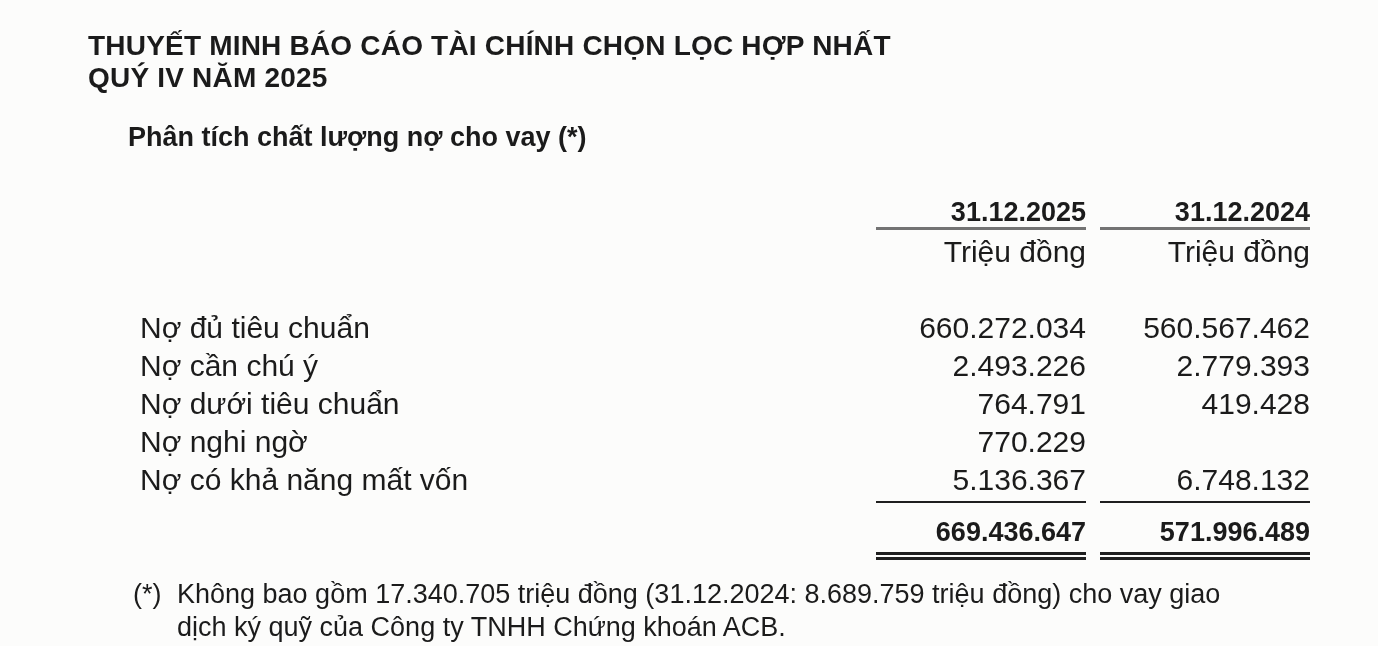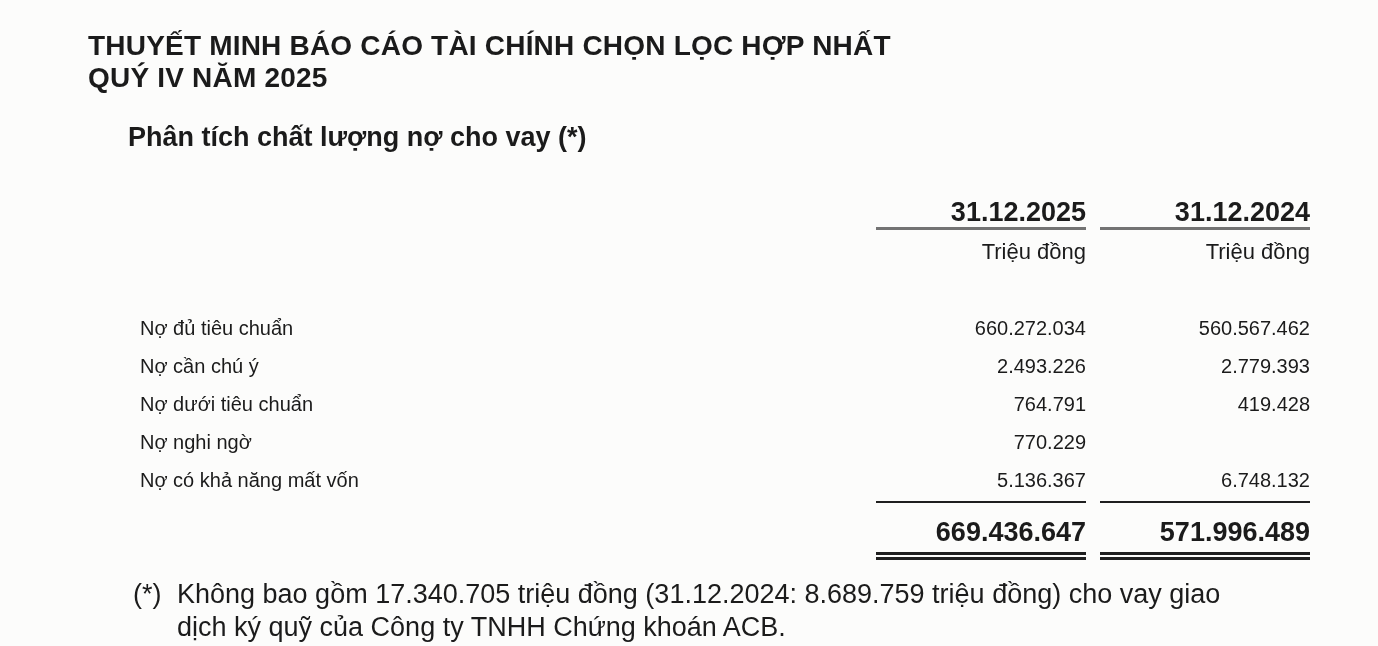--- a/index.html
+++ b/index.html
@@ -46,29 +46,29 @@
     white-space: nowrap;
   }
   .head-row .num {
     font-weight: bold;
     font-size: 27px;
     line-height: 30px;
     padding-bottom: 0;
     border-bottom: 3px solid #737373;
   }
   .unit-row .num {
-    font-size: 22px;
+    font-size: 30px;
     line-height: 30px;
     padding-top: 7px;
   }
   .table-spacer {
     height: 42px;
   }
   .data-row {
-    font-size: 20px;
+    font-size: 30px;
     line-height: 38px;
   }
   .data-row.last .num {
     padding-bottom: 2px;
     border-bottom: 2px solid #1f1f1f;
   }
   .total-row {
     font-weight: bold;
     font-size: 27px;
     line-height: 30px;

